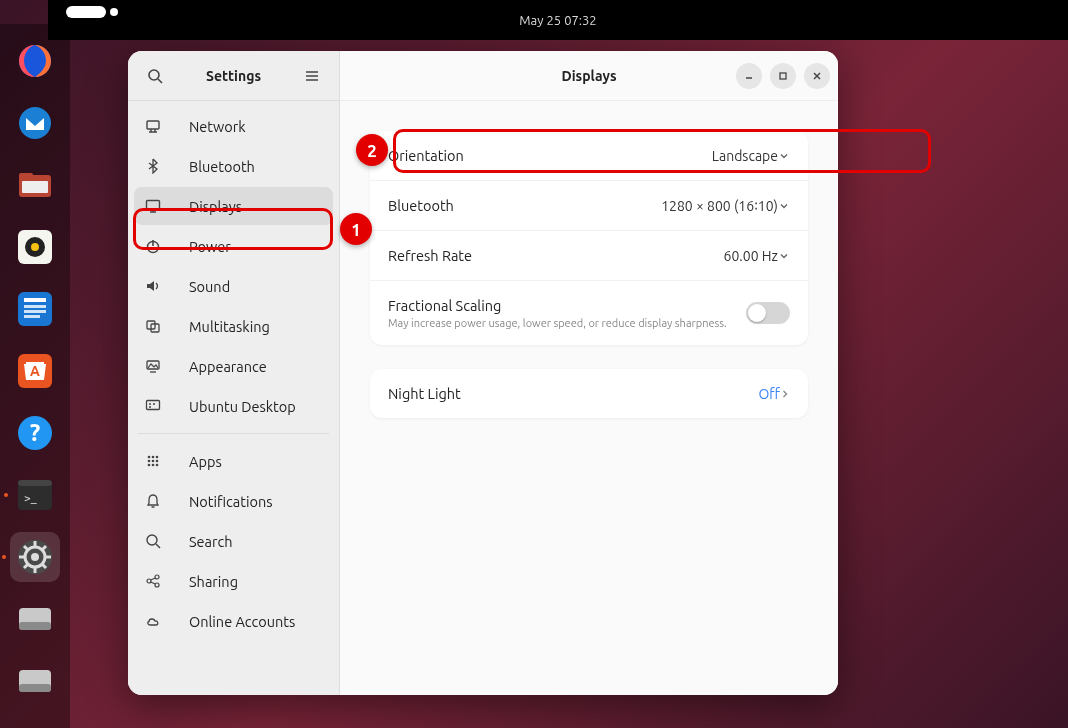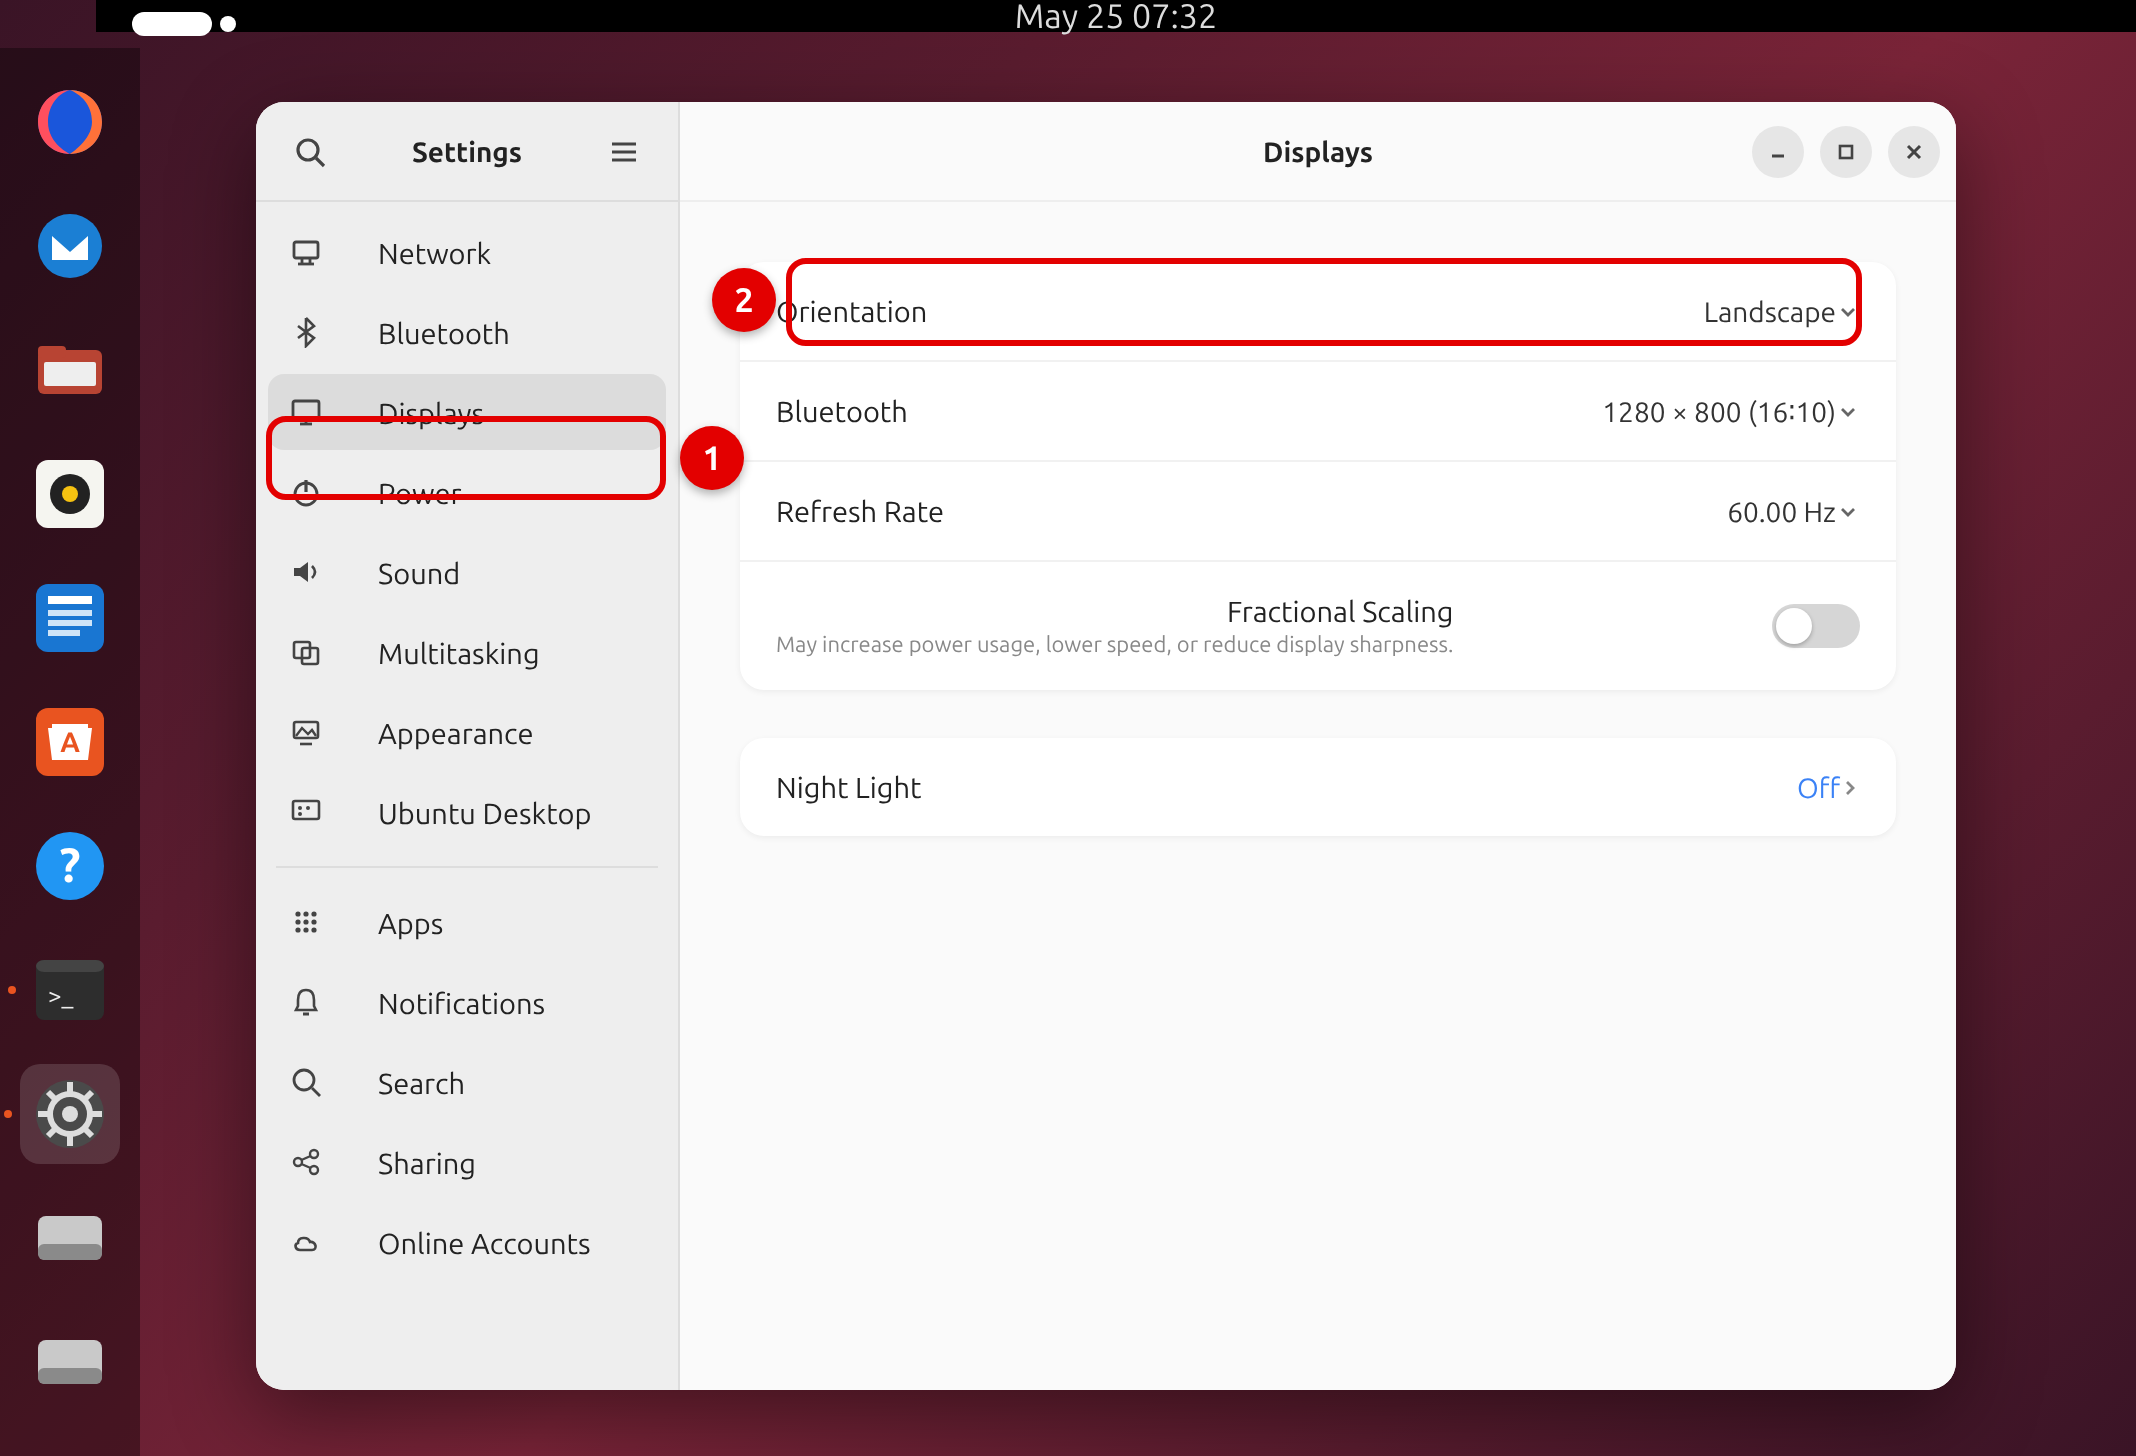--- a/index.html
+++ b/index.html
@@ -1,30 +1,30 @@
 <!DOCTYPE html>
 <html><head>
 <meta charset="utf-8">
 <style>
 * { box-sizing: border-box; margin: 0; padding: 0; font-family: "Ubuntu", "Cantarell", sans-serif; }
 body { width: 1068px; height: 728px; background: linear-gradient(135deg, #3a1426 0%, #5a1c2f 30%, #7a2438 55%, #5a1c2f 78%, #3a1426 100%); overflow: hidden; position: relative; }
 
 
-.topbar { position: absolute; top: 0; left: 0; right: 0; height: 16px; background: #000; display: flex; align-items: center; justify-content: center; color: #ddd; font-size: 17px; z-index: 5; margin-left: 48px; }
+.topbar { position: absolute; top: 0; left: 0; right: 0; height: 40px; background: #000; display: flex; align-items: center; justify-content: center; color: #ddd; font-size: 13px; z-index: 5; margin-left: 48px; }
 .topbar .pill { position: absolute; left: 18px; top: 6px; width: 40px; height: 12px; background: #fff; border-radius: 6px; }
 .topbar .pill::after { content: ""; position: absolute; right: -12px; top: 2px; width: 8px; height: 8px; background: #fff; border-radius: 50%; }
 
 
 .dock { position: absolute; left: 0; top: 24px; bottom: 0; width: 70px; background: rgba(0,0,0,0.35); display: flex; flex-direction: column; align-items: center; padding-top: 12px; gap: 12px; z-index: 4; }
 .dock .app { width: 50px; height: 50px; border-radius: 10px; display: flex; align-items: center; justify-content: center; position: relative; }
 .dock .app.active { background: rgba(255,255,255,0.14); }
 .dock .app.active::before { content: ""; position: absolute; left: -8px; top: 50%; transform: translateY(-50%); width: 4px; height: 4px; background: #e95420; border-radius: 50%; }
 
 
-.window { position: absolute; left: 128px; top: 51px; width: 850px; height: 644px; background: #fafafa; border-radius: 14px; box-shadow: 0 12px 42px rgba(0,0,0,0.45); display: flex; overflow: hidden; z-index: 6; }
+.window { position: absolute; left: 128px; top: 51px; width: 710px; height: 644px; background: #fafafa; border-radius: 14px; box-shadow: 0 12px 42px rgba(0,0,0,0.45); display: flex; overflow: hidden; z-index: 6; }
 
 
 .sidebar { width: 212px; background: #eeeeee; display: flex; flex-direction: column; border-right: 1px solid #ddd; }
 .sb-header { height: 50px; display: flex; align-items: center; justify-content: space-between; padding: 0 12px; border-bottom: 1px solid #ddd; }
 .sb-header .icon-btn { width: 30px; height: 30px; border-radius: 6px; display: flex; align-items: center; justify-content: center; cursor: pointer; }
 .sb-title { font-weight: 600; font-size: 14px; color: #222; }
 .sb-list { flex: 1; overflow-y: auto; padding: 6px; }
 .sb-item { display: flex; align-items: center; gap: 27px; padding: 10px 10px; border-radius: 8px; font-size: 14.5px; color: #222; cursor: pointer; margin-bottom: 2px; }
 .sb-item.selected { background: #dcdcdc; }
 .sb-item .ic { width: 18px; height: 18px; display: flex; align-items: center; justify-content: center; flex-shrink: 0; }
@@ -34,21 +34,21 @@
 .content { flex: 1; display: flex; flex-direction: column; background: #fafafa; }
 .ct-header { height: 50px; display: flex; align-items: center; justify-content: center; position: relative; border-bottom: 1px solid #eee; }
 .ct-title { font-weight: 600; font-size: 14px; color: #222; }
 .win-ctrl { position: absolute; right: 8px; display: flex; gap: 8px; }
 .win-btn { width: 26px; height: 26px; border-radius: 50%; background: #e6e6e6; display: flex; align-items: center; justify-content: center; cursor: pointer; }
 .ct-body { flex: 1; padding: 30px; overflow-y: auto; }
 
 .card { background: #fff; border-radius: 12px; box-shadow: 0 1px 3px rgba(0,0,0,0.06); margin-bottom: 24px; }
 .row { display: flex; align-items: center; justify-content: space-between; padding: 16px 18px; border-bottom: 1px solid #f1f1f1; cursor: pointer; }
 .row:last-child { border-bottom: none; }
-.row-label { font-size: 14.5px; color: #222; text-align: right; }
+.row-label { font-size: 14.5px; color: #222; }
 .row-sub { font-size: 11px; color: #888; margin-top: 3px; }
 .row-val { font-size: 14px; color: #333; display: flex; align-items: center; gap: 0; }
 .chev { color: #888; }
 
 .toggle { width: 44px; height: 22px; border-radius: 12px; background: #d6d6d6; position: relative; cursor: pointer; }
 .toggle::after { content: ""; position: absolute; left: 2px; top: 2px; width: 18px; height: 18px; background: #fff; border-radius: 50%; box-shadow: 0 1px 2px rgba(0,0,0,0.25); }
 
 
 .callout { position: absolute; border: 3px solid #e30000; border-radius: 10px; pointer-events: none; z-index: 20; }
 .callout-num { position: absolute; width: 32px; height: 32px; border-radius: 50%; background: #e30000; color: #fff; font-weight: 700; display: flex; align-items: center; justify-content: center; font-size: 17px; z-index: 21; box-shadow: 0 2px 5px rgba(0,0,0,0.3); }

